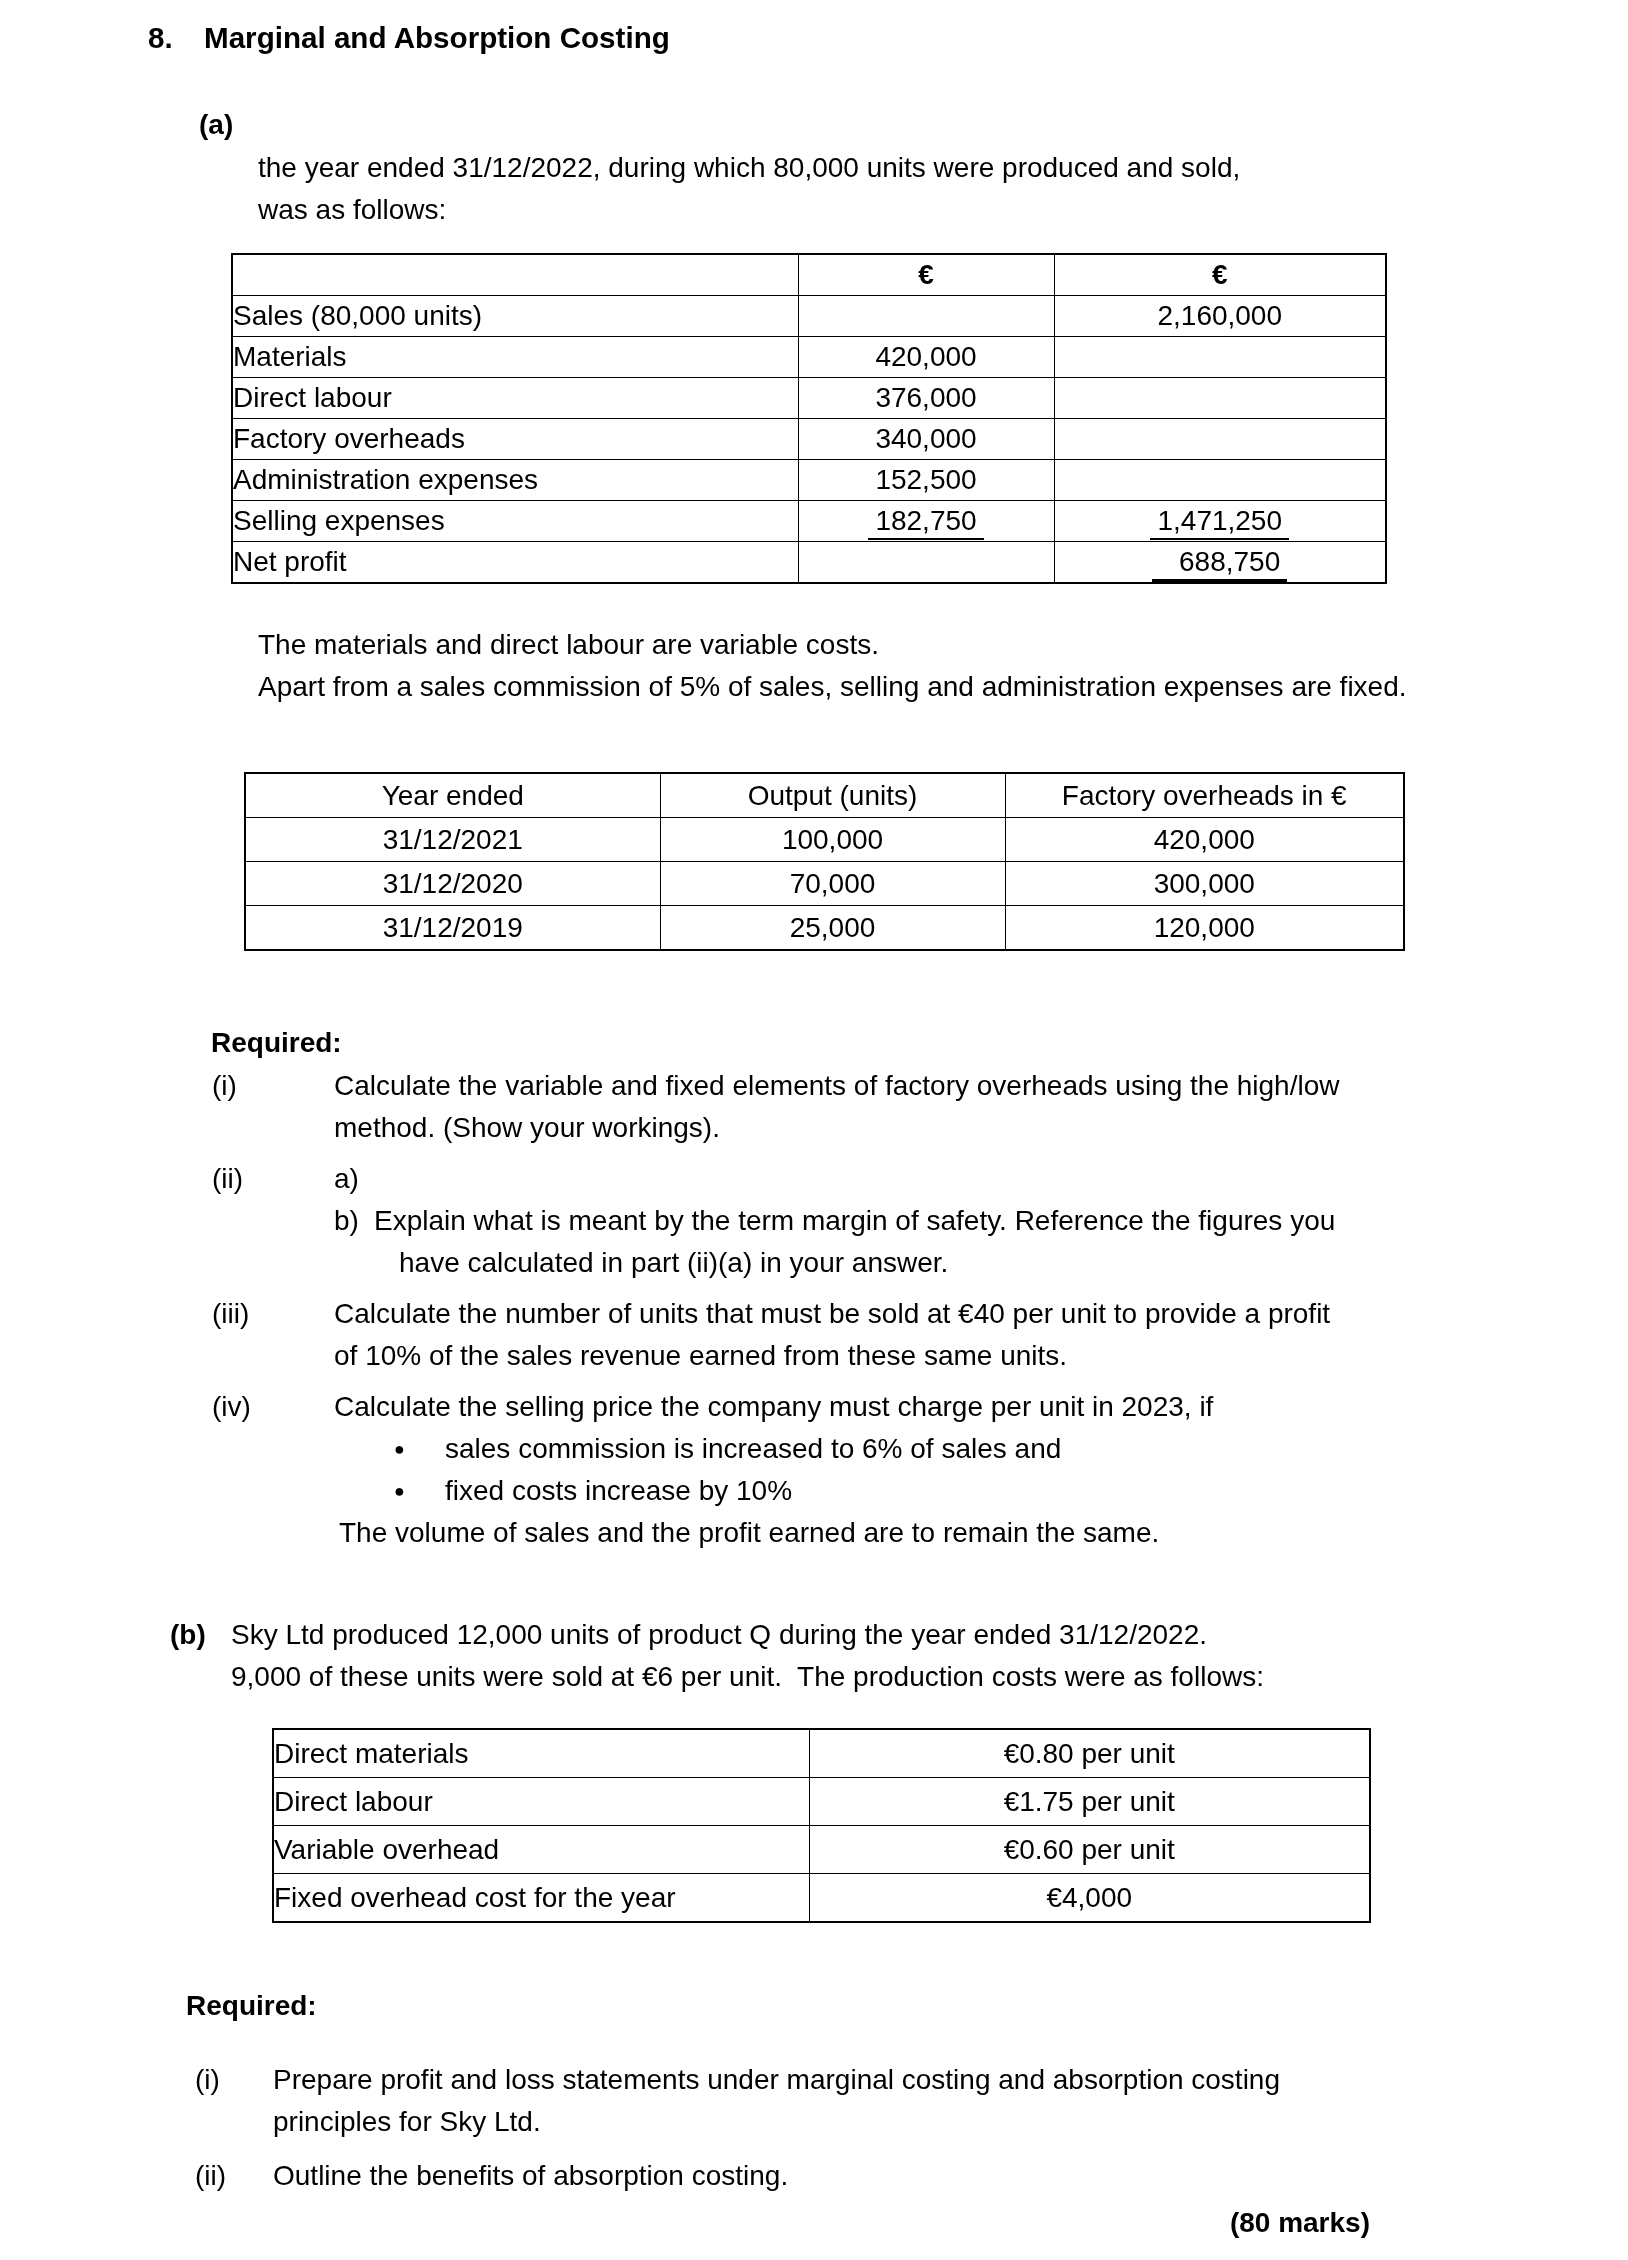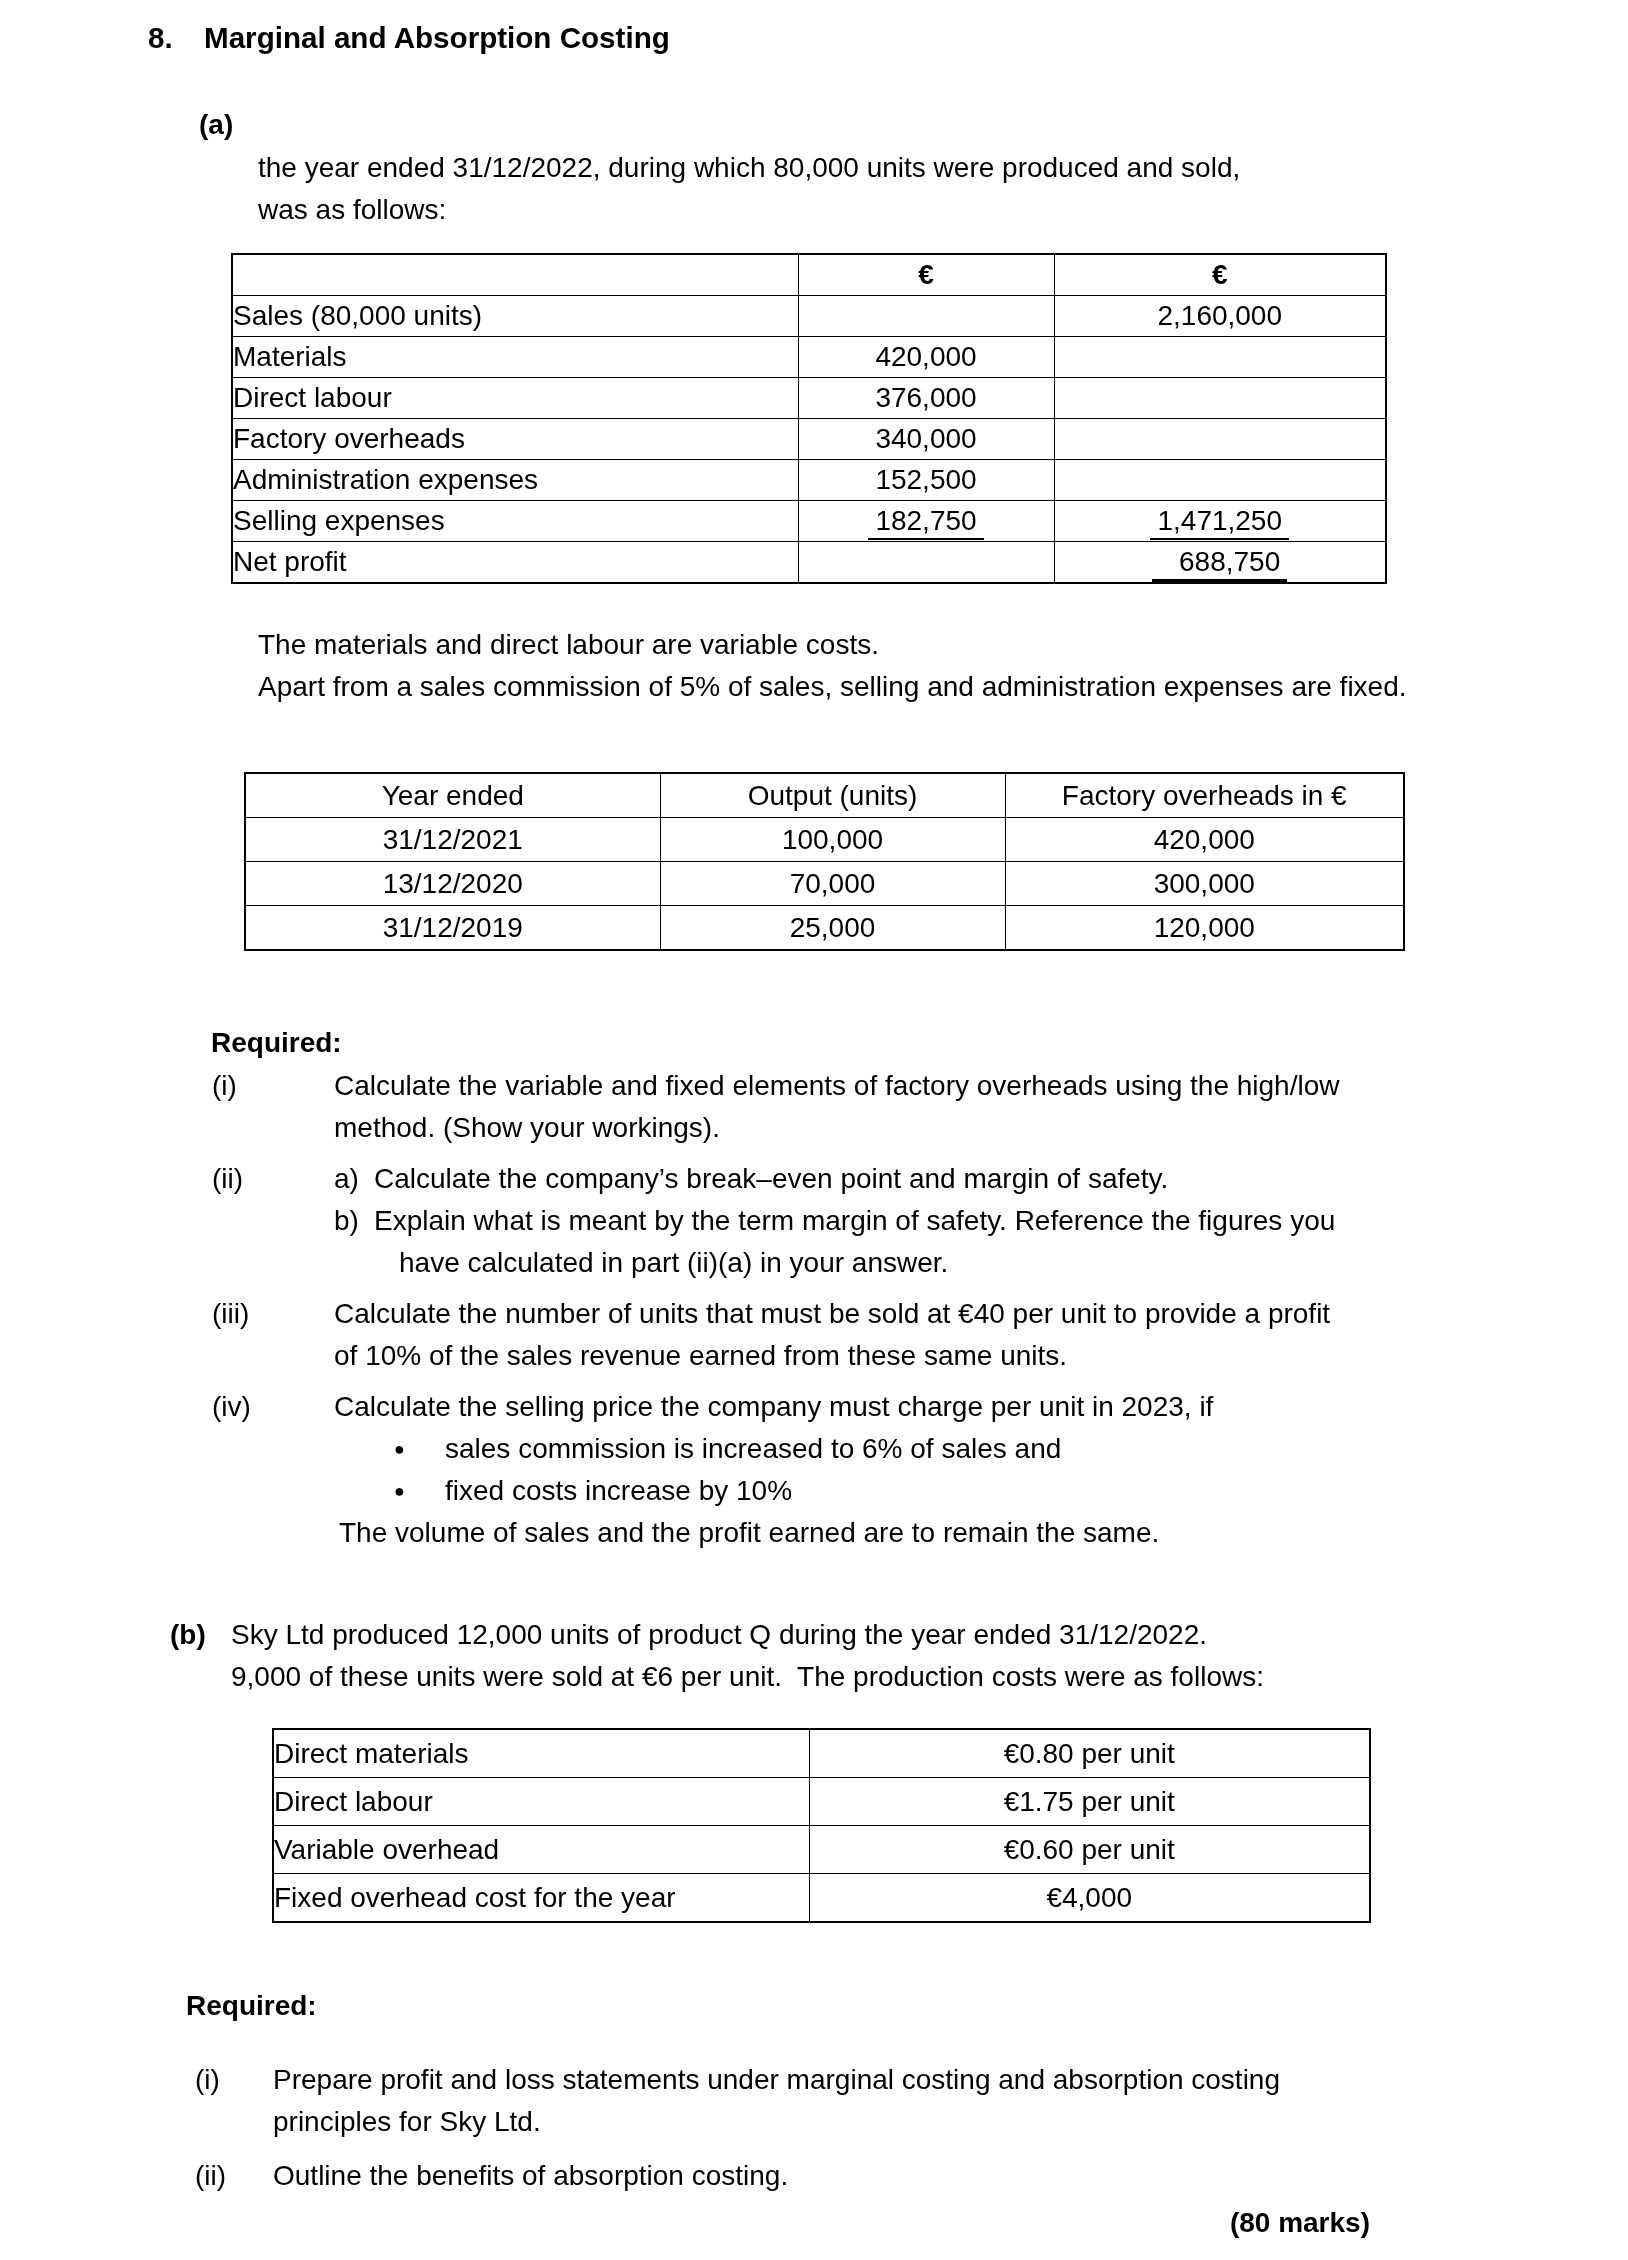--- a/index.html
+++ b/index.html
@@ -100,41 +100,40 @@
       <td>Year ended</td>
       <td>Output (units)</td>
       <td>Factory overheads in €</td>
     </tr>
     <tr>
       <td>31/12/2021</td>
       <td>100,000</td>
       <td>420,000</td>
     </tr>
     <tr>
-      <td>13/12/2020</td>
+      <td>31/12/2020</td>
       <td>70,000</td>
       <td>300,000</td>
     </tr>
     <tr>
       <td>31/12/2019</td>
       <td>25,000</td>
       <td>120,000</td>
     </tr>
   </tbody>
     </table>
 
   <div class="abs b" style="left:211px;top:1025px">Required:</div>
 
   <div class="abs" style="left:212px;top:1068px">(i)</div>
   <div class="abs" style="left:334px;top:1068px">Calculate the variable and fixed elements of factory overheads using the high/low</div>
   <div class="abs" style="left:334px;top:1110px">method. (Show your workings).</div>
 
   <div class="abs" style="left:212px;top:1161px">(ii)</div>
   <div class="abs" style="left:334px;top:1161px">a)</div>
-  <div class="abs" style="left:374px;top:1161px">Calculate the company’s break–even point and margin of safety.</div>
   <div class="abs" style="left:334px;top:1203px">b)</div>
   <div class="abs" style="left:399px;top:1245px">have calculated in part (ii)(a) in your answer.</div>
   <div class="abs" style="left:374px;top:1203px">Explain what is meant by the term margin of safety. Reference the figures you</div>
 
   <div class="abs" style="left:212px;top:1296px">(iii)</div>
   <div class="abs" style="left:334px;top:1296px">Calculate the number of units that must be sold at €40 per unit to provide a profit</div>
   <div class="abs" style="left:334px;top:1338px">of 10% of the sales revenue earned from these same units.</div>
 
   <div class="abs" style="left:212px;top:1389px">(iv)</div>
   <div class="abs" style="left:334px;top:1389px">Calculate the selling price the company must charge per unit in 2023, if</div>

